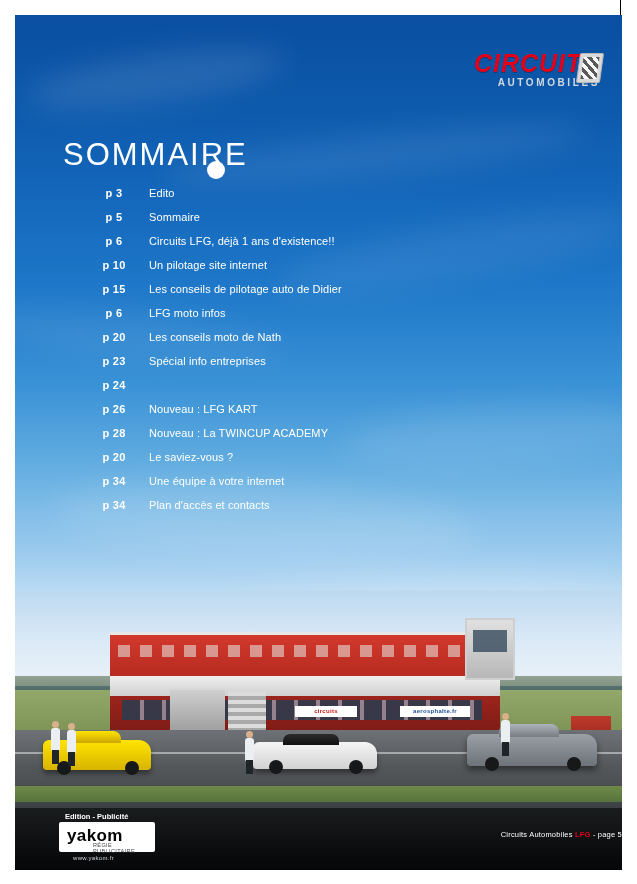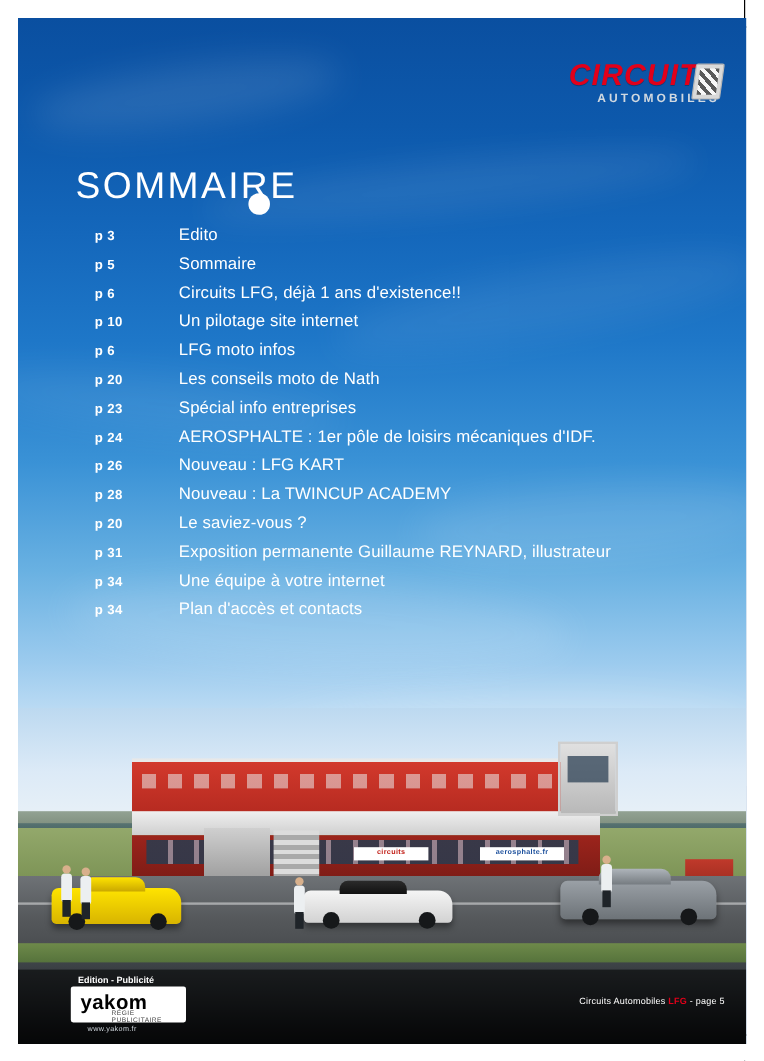--- a/index.html
+++ b/index.html
@@ -149,23 +149,24 @@
     align-items: baseline;
     height: 24px;
     color: #ffffff;
     font-size: 11.5px;
   }
   .toc-page {
     width: 70px;
     font-weight: bold;
     font-size: 11px;
     letter-spacing: .3px;
+    text-align: center;
   }
   .toc-label {
-    font-size: 14px;
+    font-size: 11px;
     letter-spacing: .1px;
   }
 
   
   .photo {
     position: absolute;
     left: 0;
     bottom: 0;
     width: 607px;
     height: 280px;
@@ -355,21 +356,21 @@
   .yakom-url {
     position: absolute;
     left: 58px;
     top: 47px;
     color: #cfd6dc;
     font-size: 6px;
     letter-spacing: .3px;
   }
   .footer-right {
     position: absolute;
-    right: 18px;
+    right: 0;
     top: 22px;
     color: #ffffff;
     font-size: 7.5px;
     letter-spacing: .2px;
     padding-left: 30px;
   }
   .footer-right .accent { color: #e2001a; font-weight: bold; }
 
   
   .right-strip {
@@ -428,50 +429,49 @@
       </div>
       <div class="toc-row">
         <span class="toc-page">p 6</span>
         <span class="toc-label">Circuits LFG, déjà 1 ans d'existence!!</span>
       </div>
       <div class="toc-row">
         <span class="toc-page">p 10</span>
         <span class="toc-label">Un pilotage site internet</span>
       </div>
       <div class="toc-row">
+        <span class="toc-page">p 15</span>
+        <span class="toc-label">Les conseils de pilotage auto de Didier</span>
+      </div>
+      <div class="toc-row">
         <span class="toc-page">p 6</span>
         <span class="toc-label">LFG moto infos</span>
       </div>
       <div class="toc-row">
         <span class="toc-page">p 20</span>
         <span class="toc-label">Les conseils moto de Nath</span>
       </div>
       <div class="toc-row">
         <span class="toc-page">p 23</span>
         <span class="toc-label">Spécial info entreprises</span>
       </div>
       <div class="toc-row">
         <span class="toc-page">p 24</span>
-        <span class="toc-label">AEROSPHALTE : 1er pôle de loisirs mécaniques d'IDF.</span>
       </div>
       <div class="toc-row">
         <span class="toc-page">p 26</span>
         <span class="toc-label">Nouveau : LFG KART</span>
       </div>
       <div class="toc-row">
         <span class="toc-page">p 28</span>
         <span class="toc-label">Nouveau : La TWINCUP ACADEMY</span>
       </div>
       <div class="toc-row">
         <span class="toc-page">p 20</span>
         <span class="toc-label">Le saviez-vous ?</span>
-      </div>
-      <div class="toc-row">
-        <span class="toc-page">p 31</span>
-        <span class="toc-label">Exposition permanente Guillaume REYNARD, illustrateur</span>
       </div>
       <div class="toc-row">
         <span class="toc-page">p 34</span>
         <span class="toc-label">Une équipe à votre internet</span>
       </div>
       <div class="toc-row">
         <span class="toc-page">p 34</span>
         <span class="toc-label">Plan d'accès et contacts</span>
       </div>
     </div>

